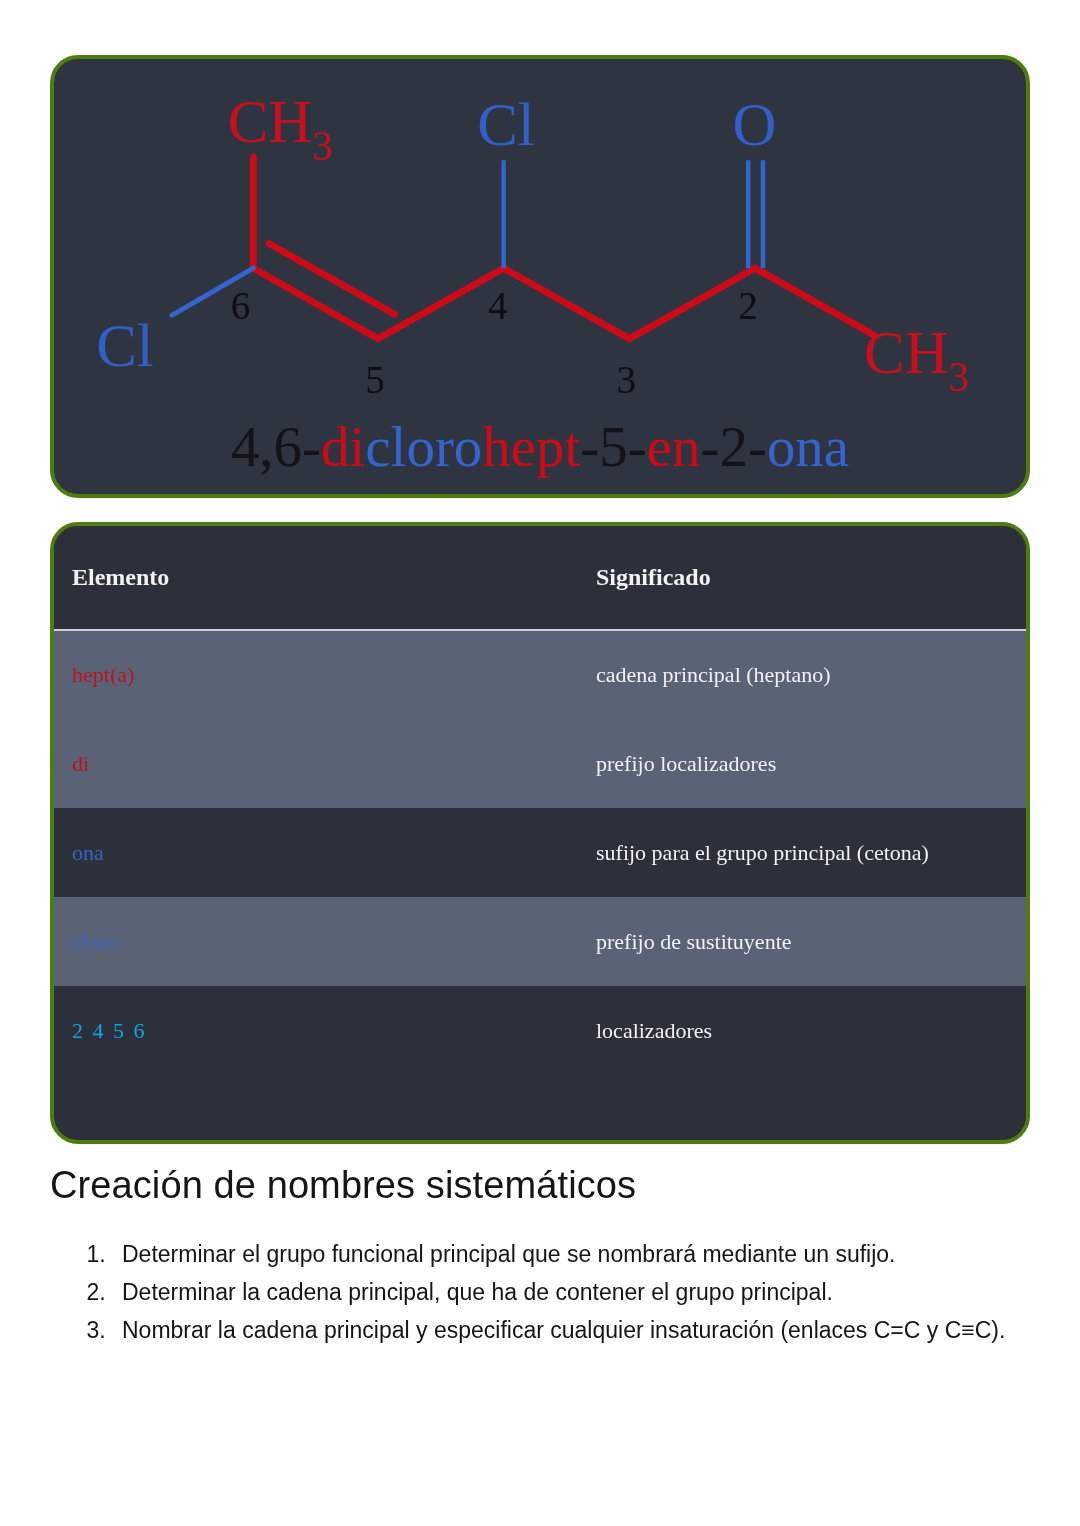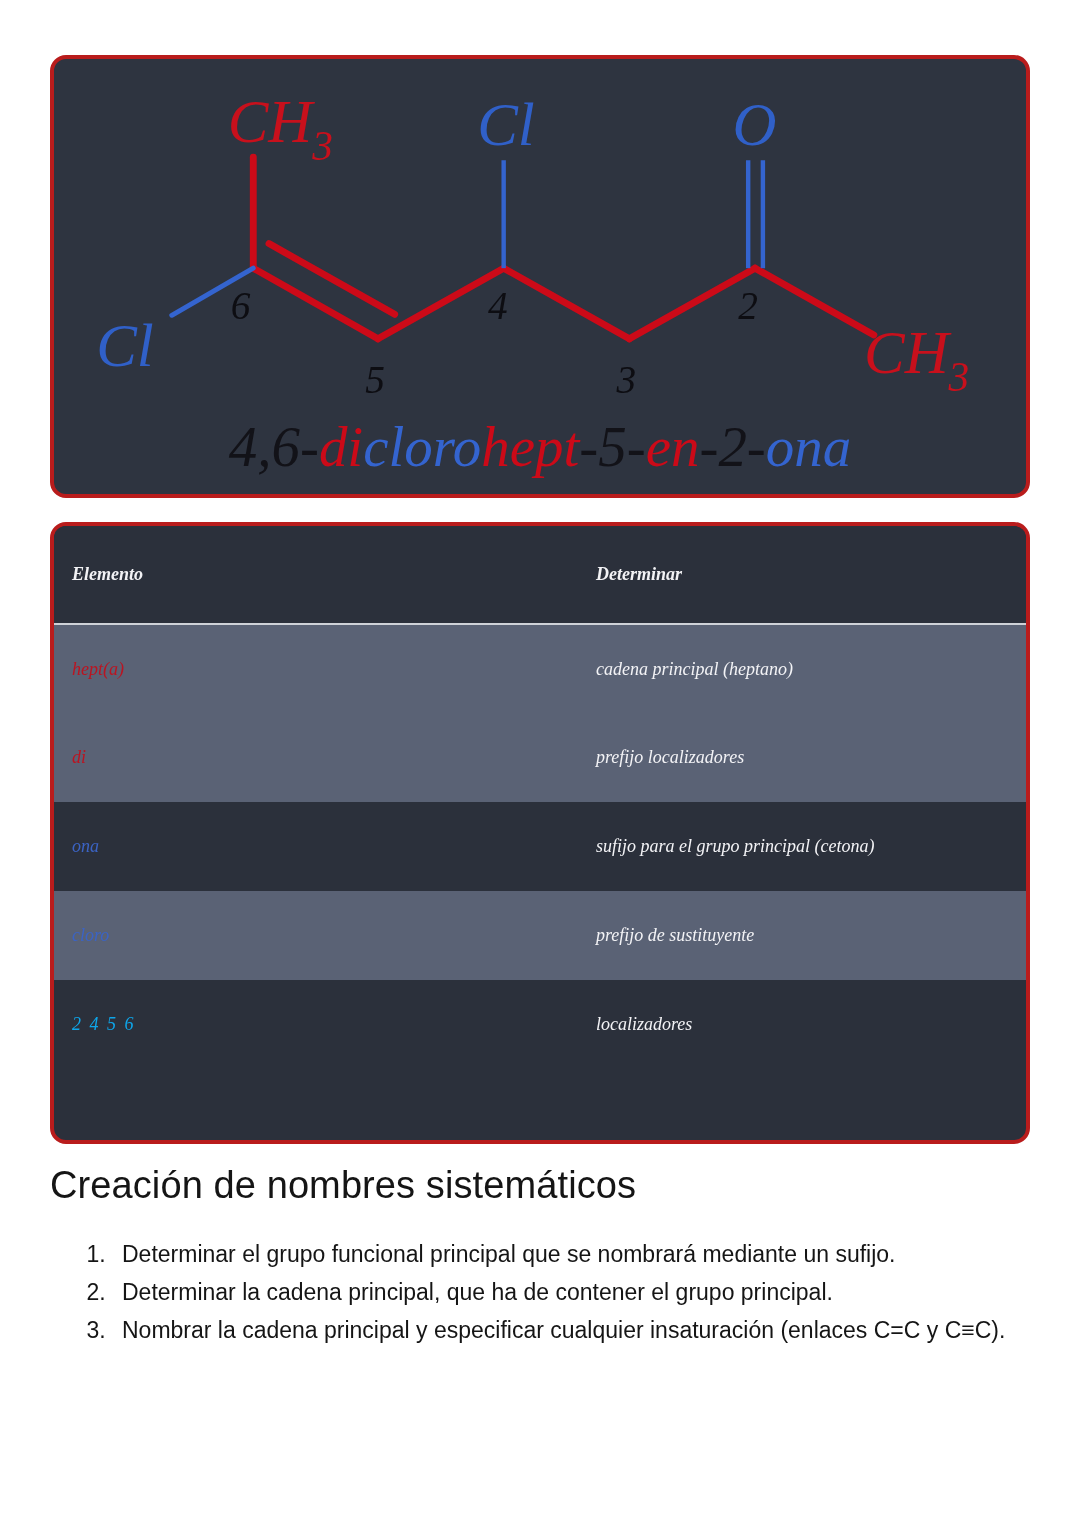--- a/index.html
+++ b/index.html
@@ -12,25 +12,24 @@
     height: 1526px;
     position: relative;
     font-family: "Liberation Sans", sans-serif;
     overflow: hidden;
   }
 
   
   .panel {
     position: absolute;
     background: #2e3440;
-    border: 4px solid #b91c1c;
-    border-radius: 16px;
+    border: 4px solid #4d7c0f;
+    border-radius: 28px;
     box-sizing: border-box;
     overflow: hidden;
-    font-style: italic;
   }
 
   
   #structure-panel {
     left: 50px;
     top: 55px;
     width: 980px;
     height: 443px;
   }
   #structure-svg {
@@ -77,29 +76,29 @@
   }
   table.legend {
     width: 100%;
     border-collapse: collapse;
     table-layout: fixed;
   }
   table.legend th {
     text-align: left;
     font-family: "Liberation Serif", serif;
     font-weight: bold;
-    font-size: 18px;
+    font-size: 24px;
     color: #f2f2f5;
     background: #2b303b;
     padding: 38px 0 38px 0;
     border-bottom: 2px solid #cfd2d8;
   }
   table.legend td {
     font-family: "Liberation Serif", serif;
-    font-size: 18px;
+    font-size: 22px;
     color: #f3f3f6;
     padding: 30px 0 30px 0;
     height: 89px;
     box-sizing: border-box;
     vertical-align: middle;
   }
   table.legend col.c-el  { width: 270px; }
   table.legend col.c-sig { width: 706px; }
   table.legend th.h-el,  table.legend td.t-el  { padding-left: 18px; }
   table.legend th.h-sig, table.legend td.t-sig { padding-left: 272px; }
@@ -193,21 +192,21 @@
 
 <div class="panel" id="table-panel">
   <table class="legend">
     <colgroup>
         <col class="c-el">
         <col class="c-sig">
       </colgroup>
     <thead>
       <tr>
         <th class="h-el">Elemento</th>
-        <th class="h-sig">Determinar</th>
+        <th class="h-sig">Significado</th>
       </tr>
     </thead>
     <tbody>
       <tr class="row-light">
         <td class="t-el"><span class="el-red">hept(a)</span></td>
         <td class="t-sig">cadena principal (heptano)</td>
       </tr>
       <tr class="row-light">
         <td class="t-el"><span class="el-red">di</span></td>
         <td class="t-sig">prefijo localizadores</td>

